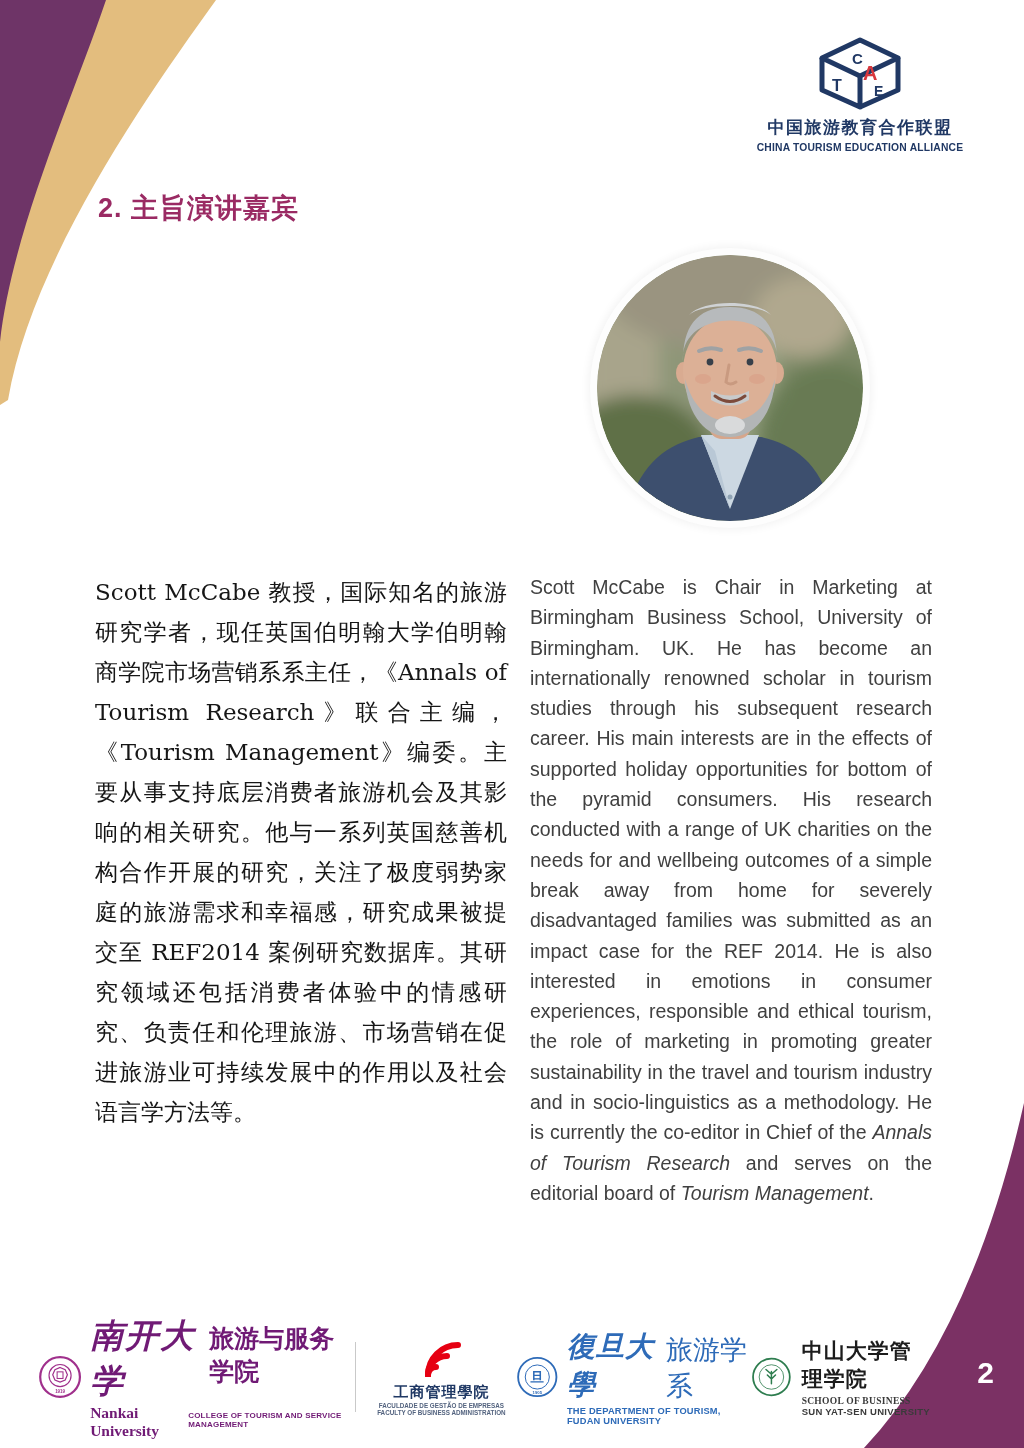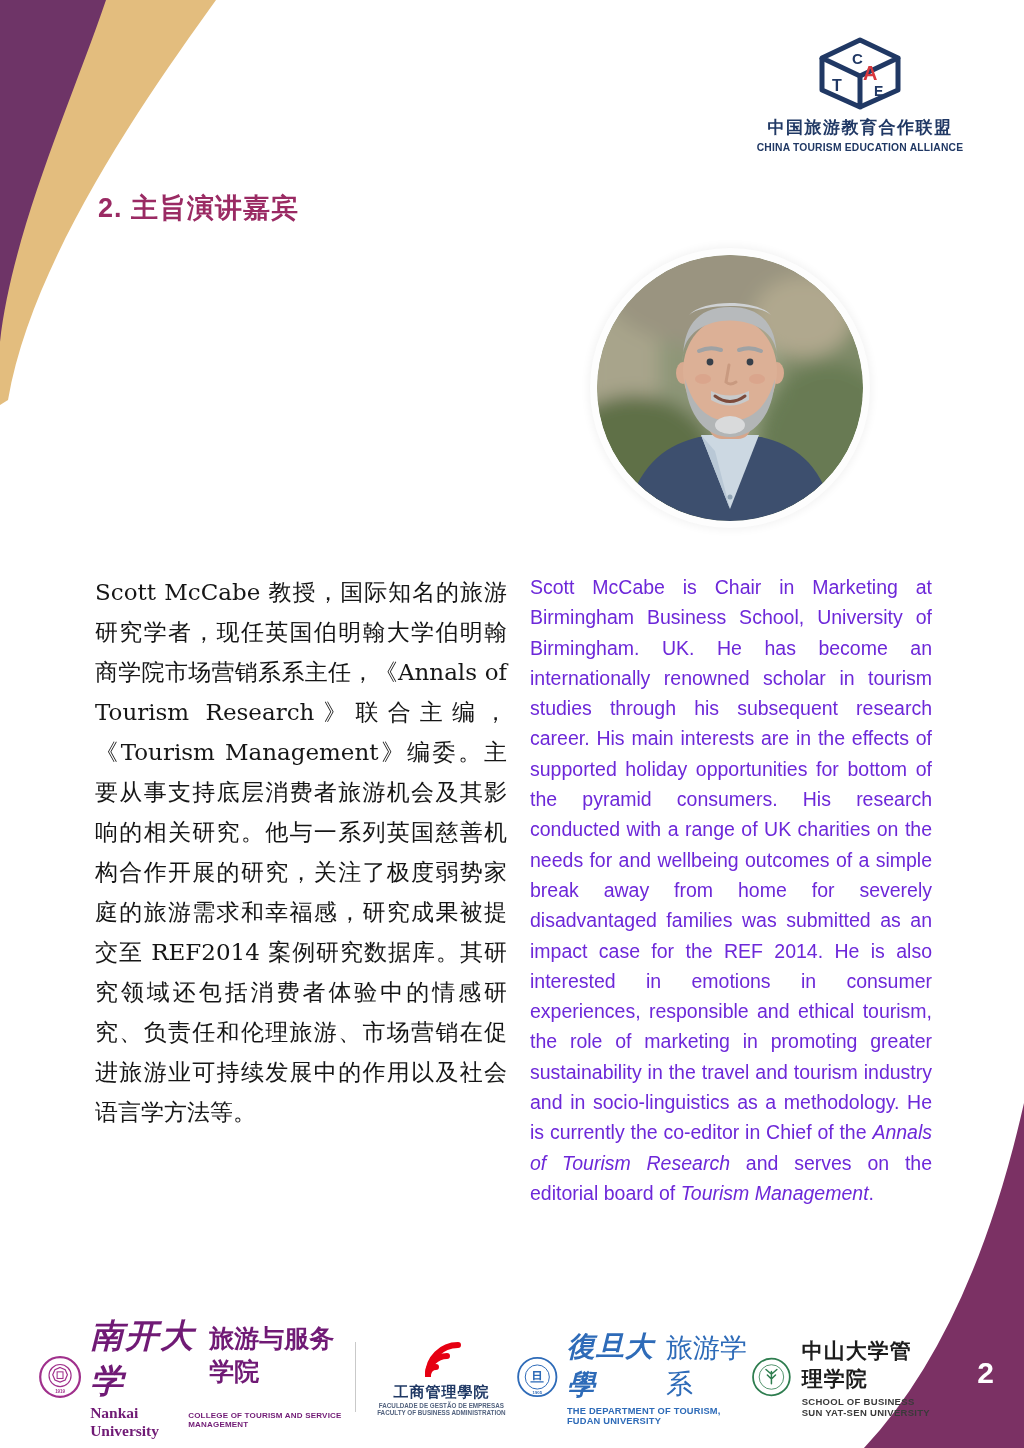--- a/index.html
+++ b/index.html
@@ -43,21 +43,21 @@
   }
   
   .bio-zh {
     position:absolute; left:95px; top:572px; width:412px; z-index:2;
     font-family:"DejaVu Serif", serif;
     font-size:23px; line-height:40px; color:#161616;
     text-align:justify; text-justify:inter-character;
   }
   .bio-en {
     position:absolute; left:530px; top:572px; width:402px; z-index:2;
-    font-size:19.5px; line-height:30.3px; color:#6d28d9;
+    font-size:19.5px; line-height:30.3px; color:#404040;
     text-align:justify;
   }
   .bio-en i { font-style:italic; }
   
   .partners {
     position:absolute; left:38px; top:1334px; width:892px; height:86px; z-index:2;
     display:flex; align-items:center; justify-content:space-between;
   }
   .partner { display:flex; align-items:center; }
   
@@ -71,29 +71,29 @@
   
   .um-col { text-align:center; color:#1f3864; width:132px; }
   .um-zh { font-size:12px; letter-spacing:4px; margin-top:2px; font-family:"DejaVu Serif", serif; }
   .um-pt, .um-en { font-size:7.6px; font-weight:bold; }
   .um-divider { width:1px; height:70px; background:#c9c9c9; margin:0 10px; }
   .fba-col { text-align:center; width:150px; }
   .fba-zh { font-size:15px; font-weight:bold; color:#1f3864; margin-top:2px; letter-spacing:1px; font-family:"DejaVu Sans", sans-serif; }
   .fba-pt, .fba-en { font-size:6.3px; font-weight:bold; color:#53637f; }
   
   .fd-text { margin-left:8px; color:#2e6bb8; }
-  .fd-line1 { display:flex; align-items:center; }
+  .fd-line1 { display:flex; align-items:flex-end; }
   .fd-name { font-family:"DejaVu Serif", serif; font-style:italic; font-weight:bold; font-size:28px; letter-spacing:1px; }
   .fd-dept { font-family:"DejaVu Sans", sans-serif; font-size:27px; margin-left:8px; }
   .fd-en { font-size:9.3px; font-weight:bold; margin-top:2px; letter-spacing:0.2px; }
   
   .sy-text { margin-left:10px; }
   .sy-zh { font-family:"DejaVu Serif", serif; font-weight:bold; font-size:21px; color:#1c1c1c; letter-spacing:1px; }
   .sy-en1, .sy-en2 { font-size:9.5px; font-weight:bold; color:#3a3a3a; letter-spacing:0.3px; }
-  .sy-en1 { margin-top:3px; }
+  .sy-en1 { margin-top:3px;font-family:Liberation Serif, serif; }
 </style>
 </head>
 <body>
 
 <div class="page">
 
   <svg class="swoosh-tl" width="230" height="410" viewBox="0 0 230 410">
     <path d="M0 0 H216 C150 92 32 258 8 400 L0 405 Z" fill="#E3BD7E"></path>
     <path d="M0 0 H106 C72 100 12 232 0 342 Z" fill="#6E3467"></path>
   </svg>

